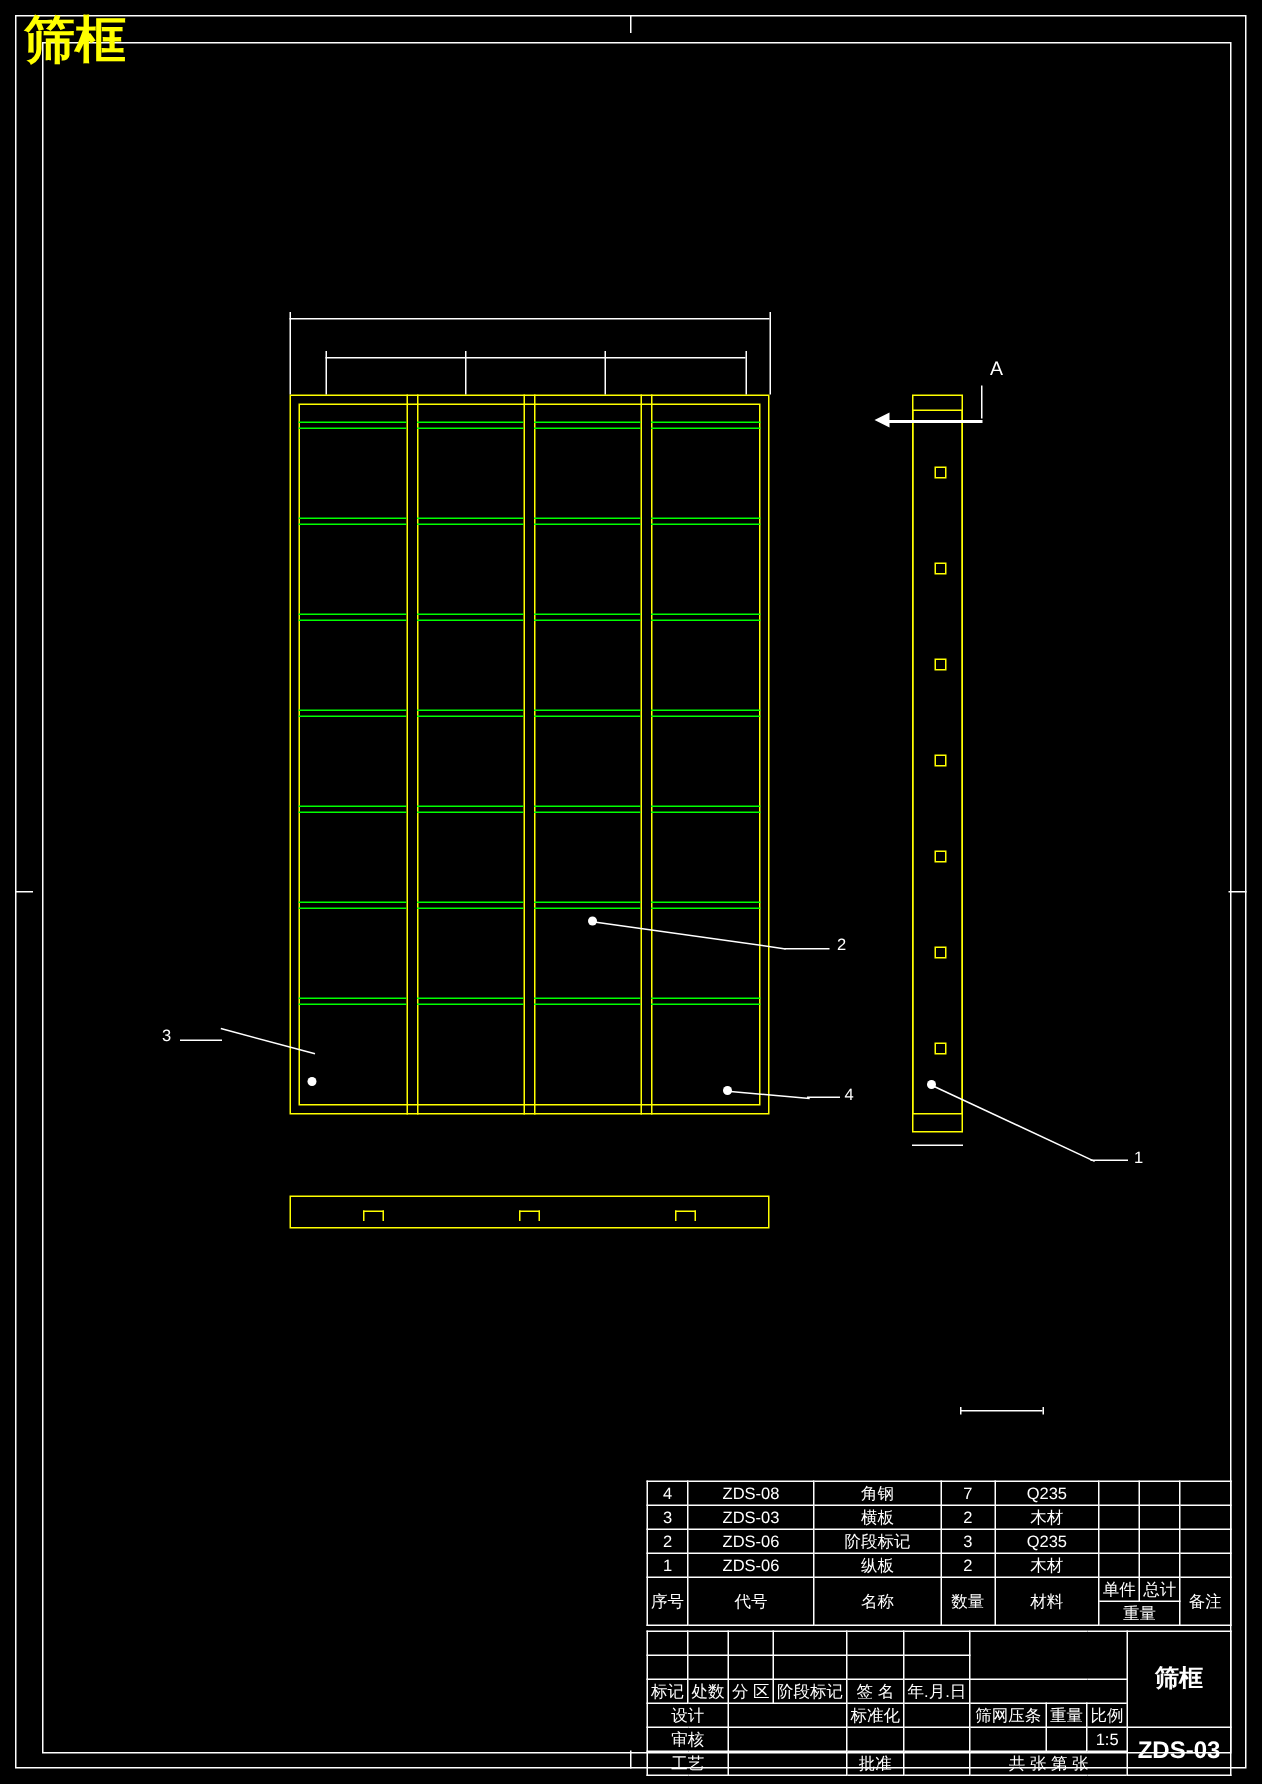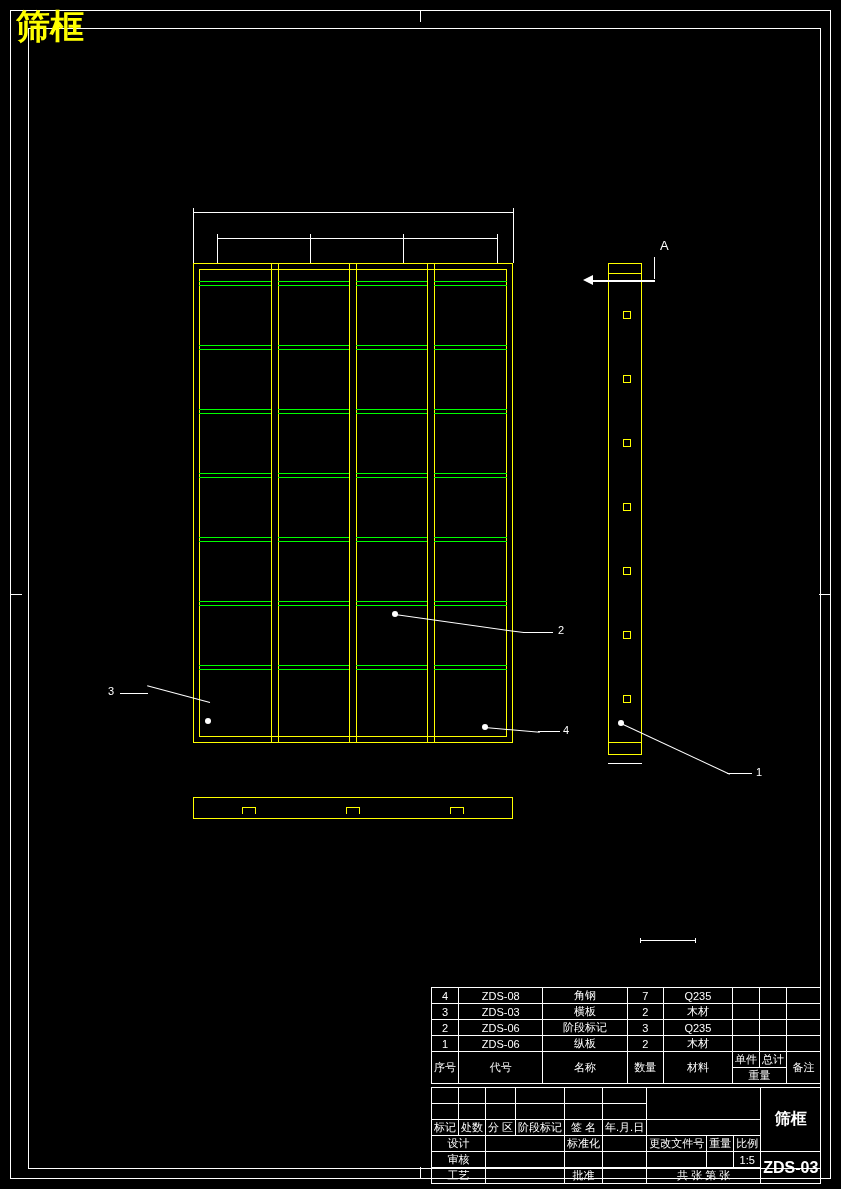--- a/index.html
+++ b/index.html
@@ -218,21 +218,21 @@
     <td>阶段标记</td>
     <td>签 名</td>
     <td>年.月.日</td>
     <td colspan="3" rowspan="1"></td>
   </tr>
   <tr>
     <td colspan="2">设计</td>
     <td colspan="2"></td>
     <td>标准化</td>
     <td></td>
-    <td style="width:55px">更改文件号</td>
+    <td style="width:55px">筛网压条</td>
     <td style="width:27px">重量</td>
     <td style="width:27px">比例</td>
   </tr>
   <tr>
     <td colspan="2">审核</td>
     <td colspan="2"></td>
     <td></td>
     <td></td>
     <td></td>
     <td></td>

